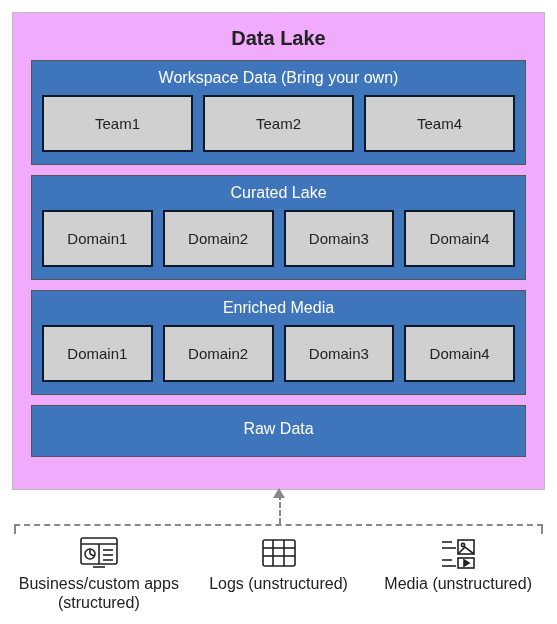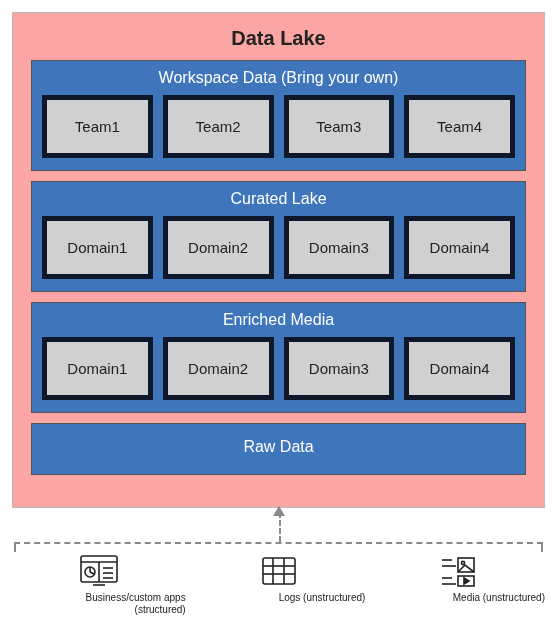--- a/index.html
+++ b/index.html
@@ -4,21 +4,21 @@
 <style>
   * { box-sizing: border-box; }
   body {
     margin: 0;
     padding: 12px;
     font-family: "Segoe UI", Arial, sans-serif;
     background: #fff;
     width: 557px;
   }
   .lake-container {
-    background: #fca5a5;
+    background: #f0abfc;
     border: 1px solid #bbb;
     padding: 14px 18px 18px 18px;
   }
   .lake-title {
     text-align: center;
     font-weight: 600;
     font-size: 20px;
     color: #222;
     margin-bottom: 10px;
   }
@@ -38,21 +38,21 @@
   }
   .layer-title.only { margin-bottom: 0; padding: 6px 0; }
   .boxes {
     display: flex;
     justify-content: space-between;
     gap: 10px;
   }
   .box {
     flex: 1;
     background: #d0d0d0;
-    border: 5px solid #0f172a;
+    border: 2px solid #0f172a;
     color: #222;
     font-size: 15px;
     text-align: center;
     padding: 18px 4px;
   }
   .arrow-zone {
     height: 34px;
     position: relative;
   }
   .arrow-line {
@@ -86,42 +86,41 @@
   }
   .sources-rule::before { left: 0; }
   .sources-rule::after { right: 0; }
   .sources {
     display: flex;
     justify-content: space-between;
     gap: 6px;
   }
   .source {
     flex: 1;
-    text-align: right;
-    font-size: 10px;
+    text-align: center;
+    font-size: 16px;
     color: #222;
   }
   .source svg {
     display: block;
     margin: 0 auto 4px auto;
   }
   .source-label { line-height: 1.2; }
 </style>
 </head>
 <body>
 
 <div class="lake-container">
   <div class="lake-title">Data Lake</div>
 
   <div class="layer">
     <div class="layer-title">Workspace Data (Bring your own)</div>
     <div class="boxes">
       <div class="box">Team1</div>
       <div class="box">Team2</div>
-      <div class="box">Team3</div>
       <div class="box">Team4</div>
     </div>
   </div>
 
   <div class="layer">
     <div class="layer-title">Curated Lake</div>
     <div class="boxes">
       <div class="box">Domain1</div>
       <div class="box">Domain2</div>
       <div class="box">Domain3</div>

